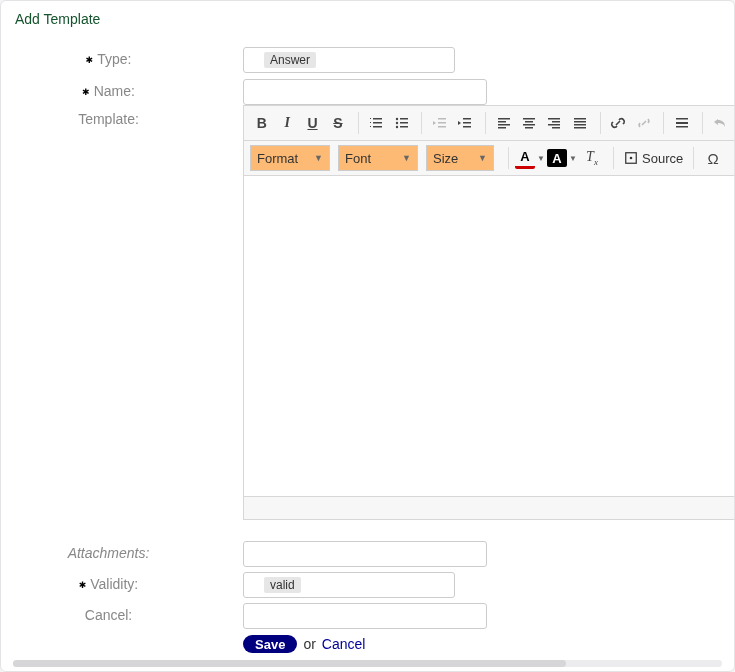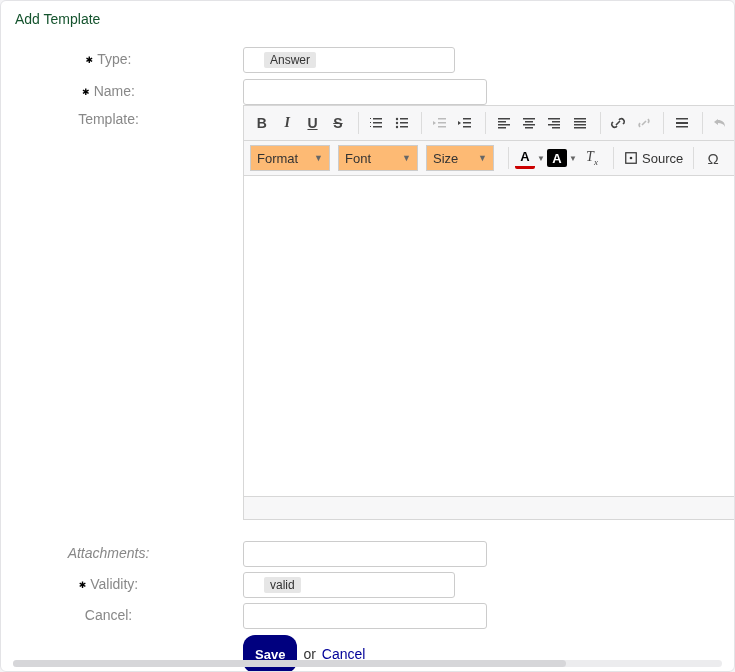--- a/index.html
+++ b/index.html
@@ -167,21 +167,21 @@
     left:242px; top:634px;
     display:flex; align-items:center;
     gap:6px;
     font-size:14px;
   }
   .save-btn {
     background:#00007f;
     color:#fff;
     border:none;
     border-radius:12px;
-    height:38px;
+    height:18px;
     padding:0 12px;
     font-size:13px;
     font-weight:bold;
   }
   .or-text { color:#333; }
   .cancel-link { color:#000099; text-decoration:none; }
 
   .bottom-scroll {
     position:absolute;
     left:12px; right:12px; bottom:4px;

